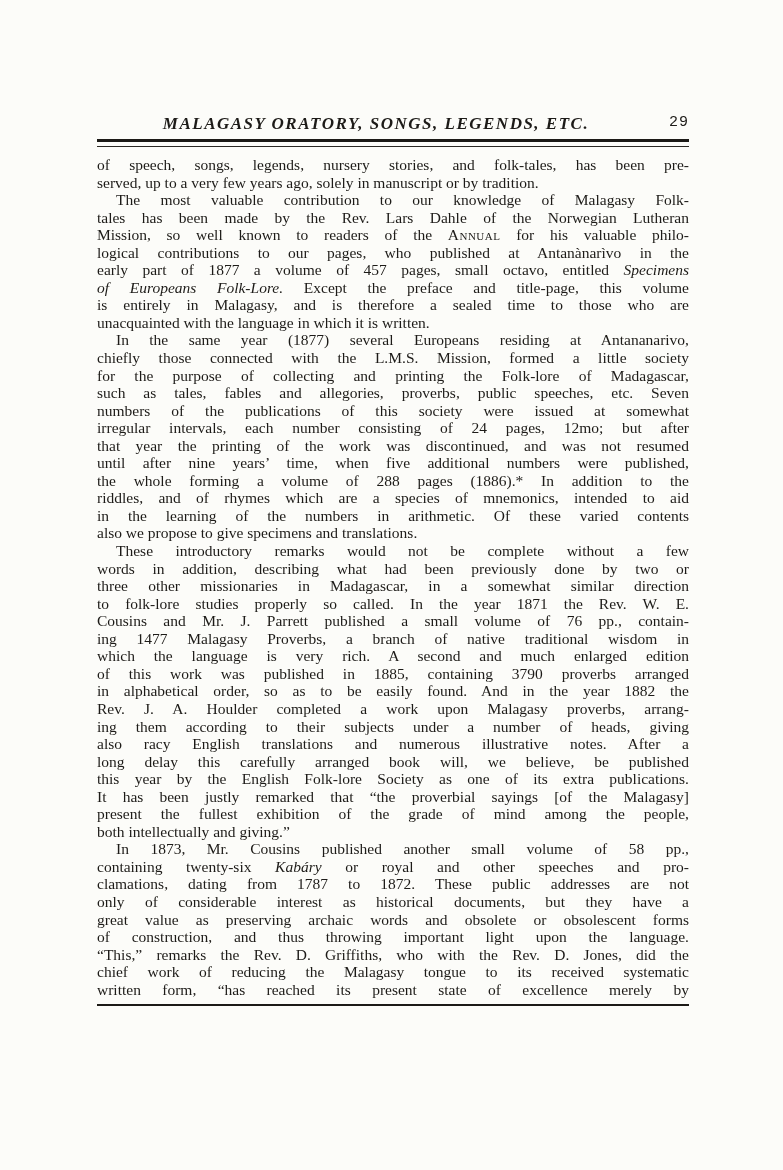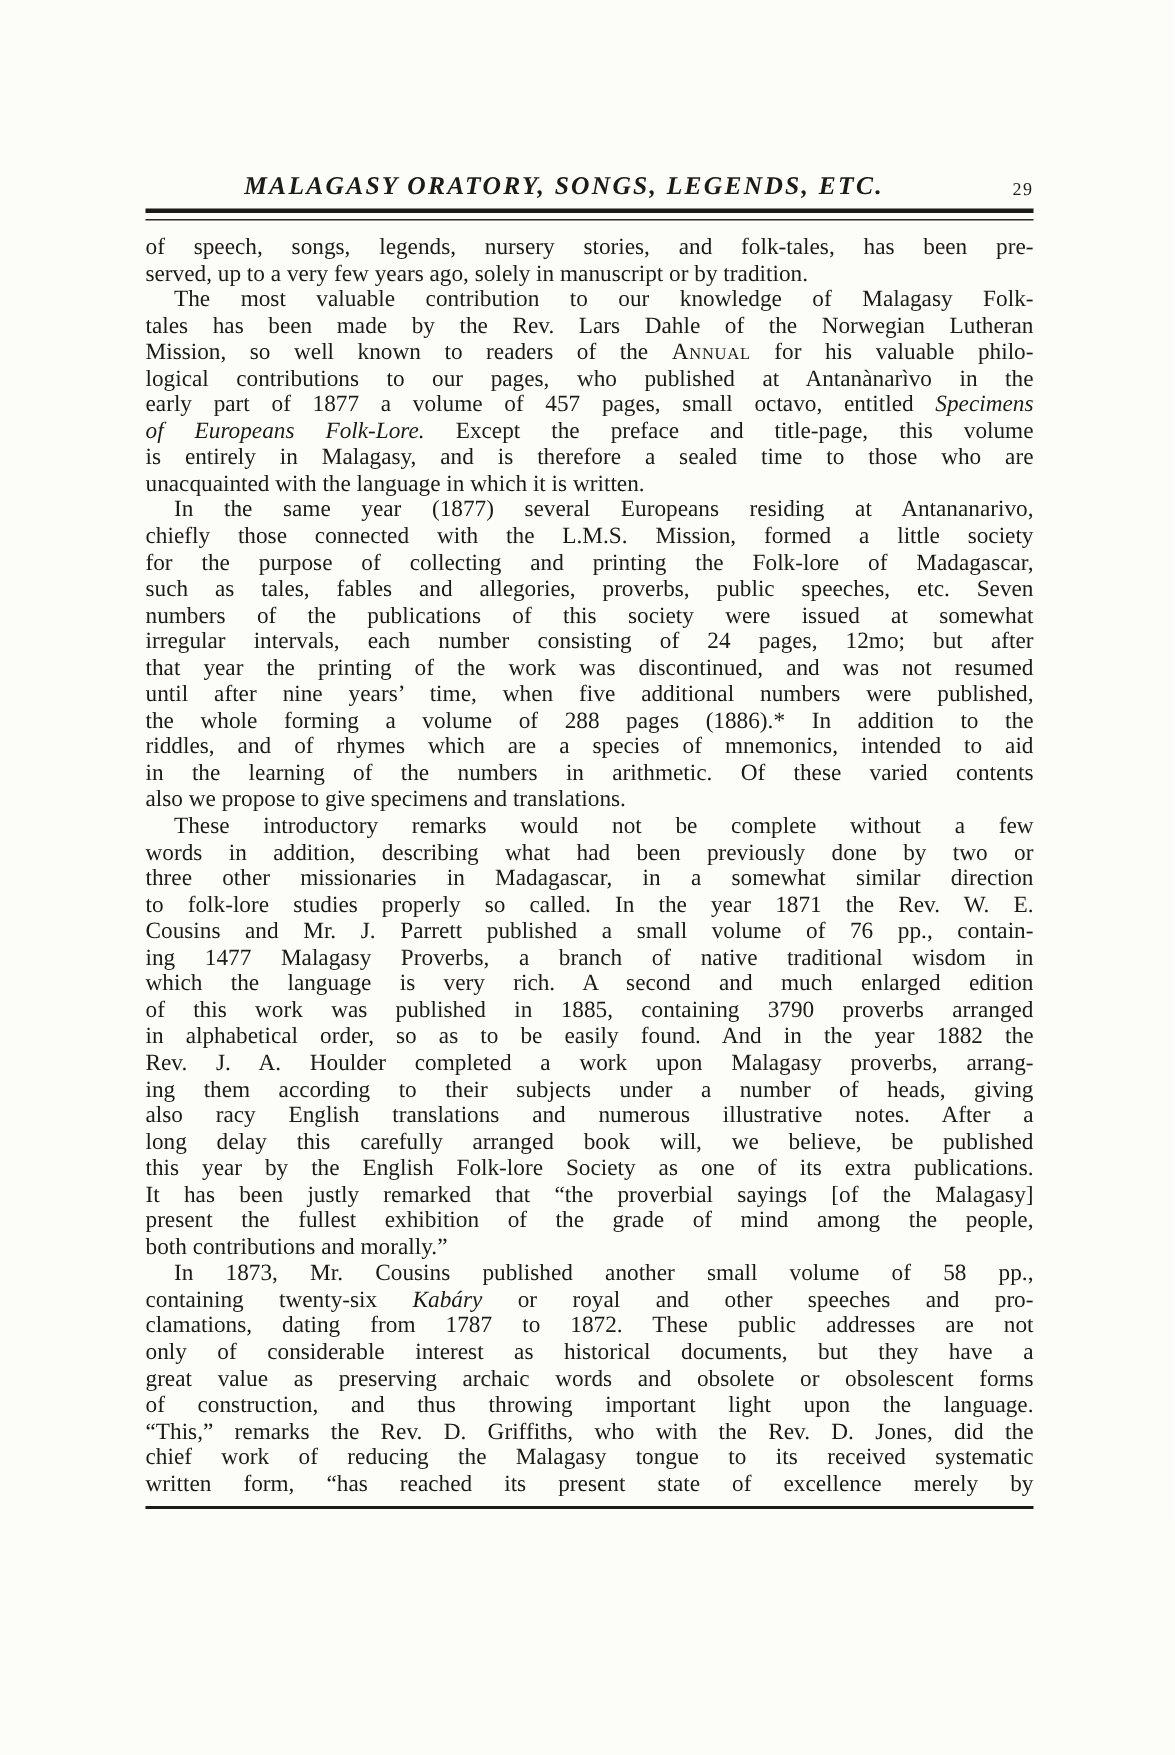--- a/index.html
+++ b/index.html
@@ -13,36 +13,37 @@
     overflow: hidden;
   }
   .content {
     position: absolute;
     left: 97px;
     top: 114px;
     width: 592px;
   }
   .running-head {
     display: flex;
-    align-items: flex-end;
+    align-items: flex-start;
   }
   .running-title {
     flex: 1;
     text-align: center;
     font-style: italic;
     font-weight: bold;
     font-size: 17px;
     letter-spacing: 1.5px;
     white-space: nowrap;
   }
   .page-num {
     width: 34px;
     text-align: right;
-    font-size: 12px;
+    font-size: 15px;
     letter-spacing: 1px;
+    font-family: Liberation Mono, monospace;
   }
   .rule-thick { height: 3px; background: #1c1a17; margin-top: 5px; }
   .rule-thin  { height: 1px; background: #2a2723; margin-top: 4px; }
   .body-text { margin-top: 9px; font-size: 15.5px; }
   .line {
     line-height: 17.55px;
     text-align: justify;
     text-align-last: justify;
     white-space: normal;
   }
@@ -114,21 +115,21 @@
           <div class="line">which the language is very rich. A second and much enlarged edition</div>
           <div class="line">of this work was published in 1885, containing 3790 proverbs arranged</div>
           <div class="line">in alphabetical order, so as to be easily found. And in the year 1882 the</div>
           <div class="line">Rev. J. A. Houlder completed a work upon Malagasy proverbs, arrang-</div>
           <div class="line">ing them according to their subjects under a number of heads, giving</div>
           <div class="line">also racy English translations and numerous illustrative notes. After a</div>
           <div class="line">long delay this carefully arranged book will, we believe, be published</div>
           <div class="line">this year by the English Folk-lore Society as one of its extra publications.</div>
           <div class="line">It has been justly remarked that “the proverbial sayings [of the Malagasy]</div>
           <div class="line">present the fullest exhibition of the grade of mind among the people,</div>
-          <div class="line">both contributions and morally.”</div>
+          <div class="line">both intellectually and giving.”</div>
         </div>
         <div class="para indent">
           <div class="line">In 1873, Mr. Cousins published another small volume of 58 pp.,</div>
           <div class="line">containing twenty-six <i>Kabáry</i> or royal and other speeches and pro-</div>
           <div class="line">clamations, dating from 1787 to 1872. These public addresses are not</div>
           <div class="line">only of considerable interest as historical documents, but they have a</div>
           <div class="line">great value as preserving archaic words and obsolete or obsolescent forms</div>
           <div class="line">of construction, and thus throwing important light upon the language.</div>
           <div class="line">“This,” remarks the Rev. D. Griffiths, who with the Rev. D. Jones, did the</div>
           <div class="line">chief work of reducing the Malagasy tongue to its received systematic</div>

